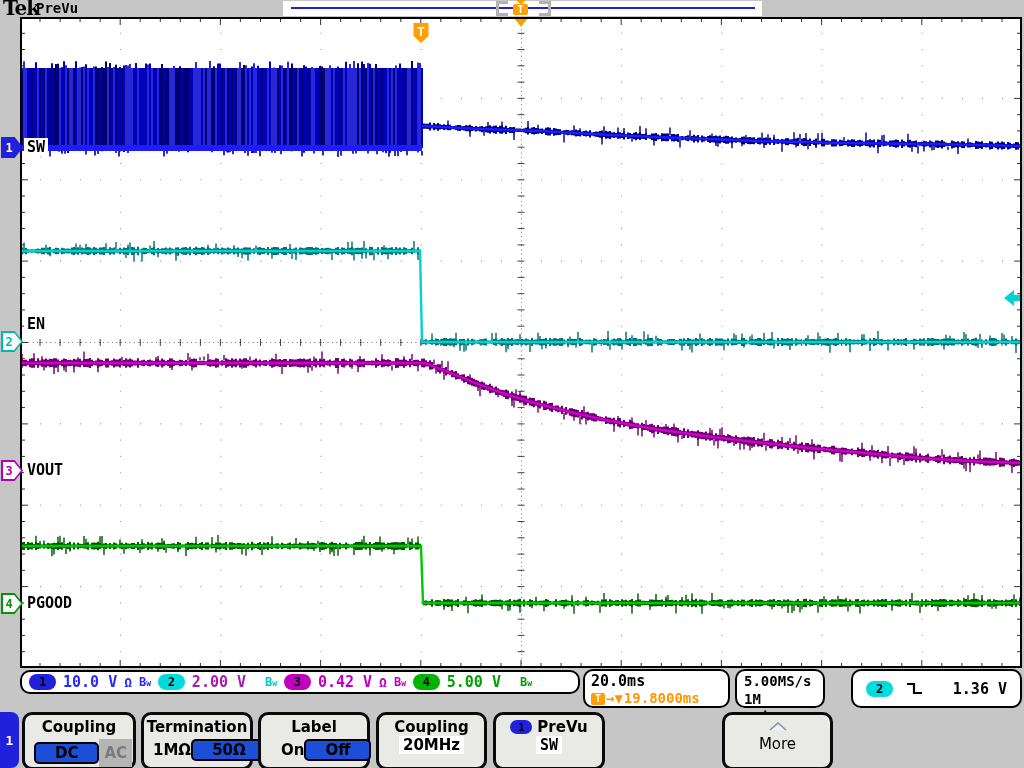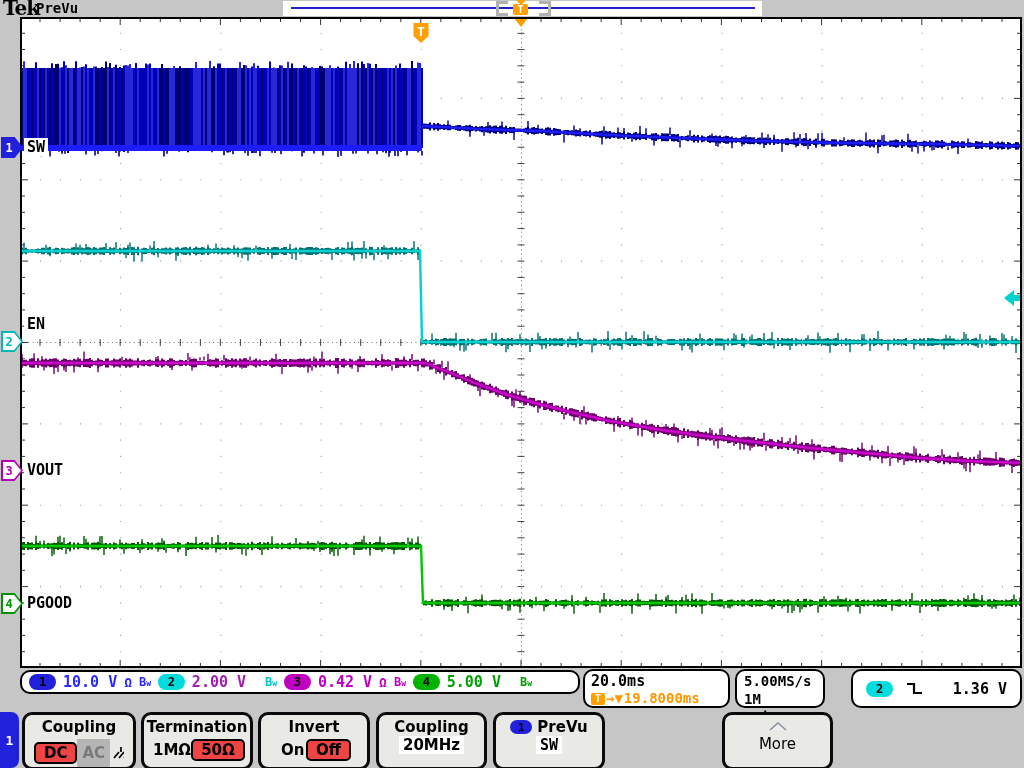--- a/index.html
+++ b/index.html
@@ -50,21 +50,21 @@
   .tbox{left:851px;top:669px;width:171px;height:39px;display:flex;align-items:center;gap:12px;padding:0 13px;}
   .tlevel{margin-left:auto;font-weight:bold;font-size:15px;}
   
   .chan-tab{position:absolute;left:0;top:712px;width:19px;height:56px;background:#2121dc;border-radius:0 8px 8px 0;
       color:#fff;display:flex;align-items:center;justify-content:center;font:bold 13px "DejaVu Sans Mono",monospace;}
   .mbtn{position:absolute;top:712px;height:58px;background:#e9e9e5;border:3px solid #0a0a0a;border-radius:10px;
       box-sizing:border-box;text-align:center;font-size:15px;}
   .mtitle{margin-top:3px;font-weight:bold;}
   .opts{display:flex;align-items:center;justify-content:space-between;padding:3px 9px 0 9px;}
   .opt{font-weight:bold;}
-  .opt.box{background:#ef4444;border:2px solid #000;border-radius:5px;padding:0 8px;line-height:18px;}
+  .opt.box{background:#1d4ed8;border:2px solid #000;border-radius:5px;padding:0 19px;line-height:18px;}
   .opt.dim{background:#b5b5b5;color:#7a7a7a;padding:5px 5px;line-height:18px;}
   .hl{background:#fff;padding:0 4px;font-weight:bold;display:inline-block;line-height:18px;}
   .lblrow{display:flex;align-items:center;justify-content:center;gap:5px;margin-top:3px;font-weight:bold;}
   .onum.sm{width:22px;height:14px;font-size:11px;}
   .mono{font-family:"DejaVu Sans Mono",monospace;}
 </style>
 </head>
 <body>
 
 <div class="screen">
@@ -198,21 +198,21 @@
 
   <div class="mbtn" style="left:141px;width:112px">
     <div class="mtitle">Termination</div>
     <div class="opts">
       <span class="opt">1MΩ</span>
       <span class="opt box">50Ω</span>
     </div>
   </div>
 
   <div class="mbtn" style="left:258px;width:112px">
-    <div class="mtitle">Invert</div>
+    <div class="mtitle">Label</div>
     <div class="opts" style="padding:3px 16px 0 20px">
       <span class="opt">On</span>
       <span class="opt box">Off</span>
     </div>
   </div>
 
   <div class="mbtn" style="left:376px;width:111px">
     <div class="mtitle">Coupling</div>
     <div><span class="hl">20MHz</span></div>
   </div>

